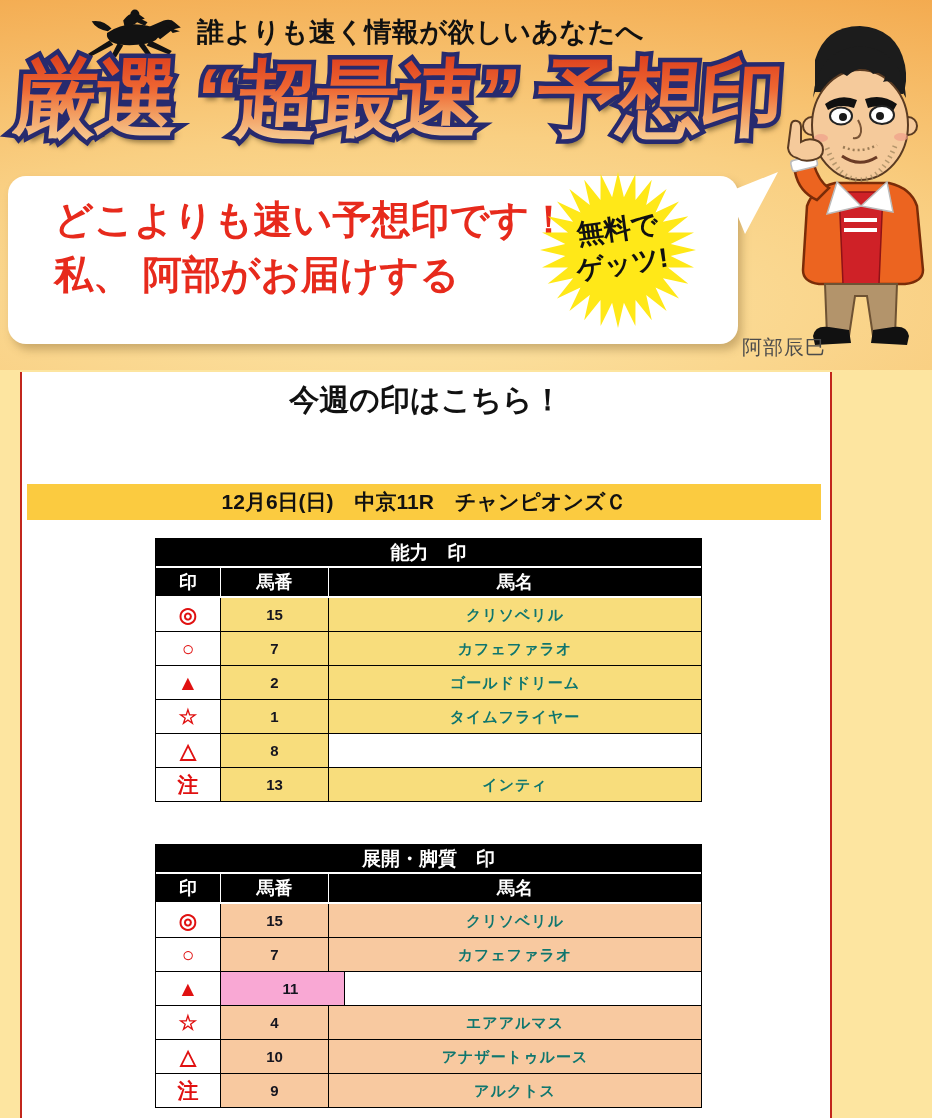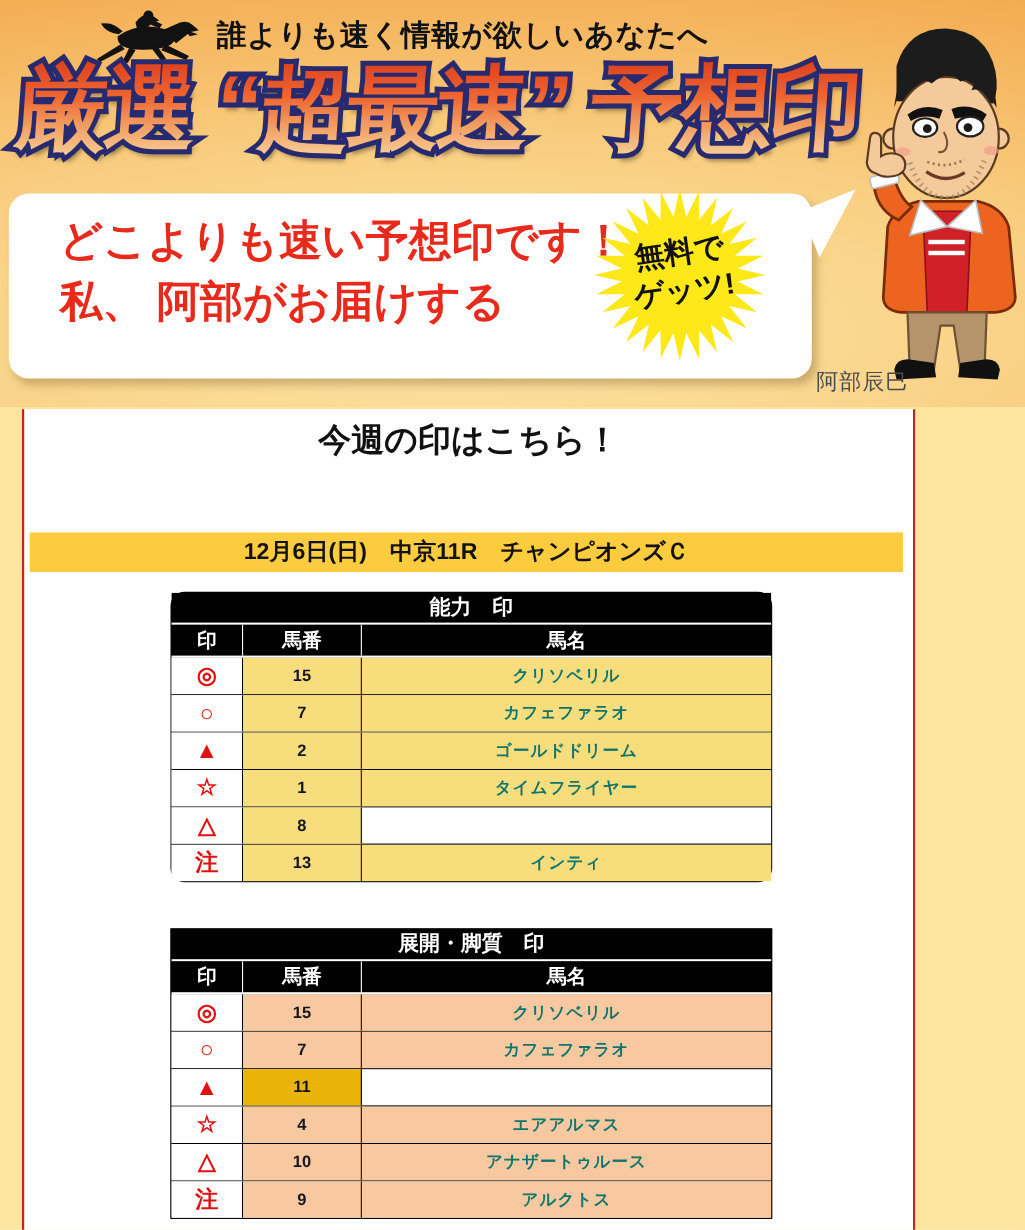--- a/index.html
+++ b/index.html
@@ -65,21 +65,21 @@
     position:absolute;left:0;top:8px;width:100%;
     text-align:center;font-size:30px;font-weight:800;color:#111;font-family:Liberation Serif, serif;
   }
   .race-bar{
     position:absolute;left:5px;top:112px;width:794px;height:36px;
     background:#fbcb40;text-align:center;line-height:36px;
     font-size:21px;font-weight:800;color:#111;
   }
   
   .ptable{position:absolute;left:133px;width:545px;border:1px solid #000;background:#000;}
-  .ptable.t0{top:166px;border-radius:13px;}
+  .ptable.t0{top:166px;}
   .ptable.t1{top:472px;}
   .ptable .ttl{
     height:27px;line-height:27px;background:#000;color:#fff;
     text-align:center;font-weight:800;font-size:19px;border-bottom:2px solid #fff;
   }
   .thead{display:flex;height:28px;background:#000;border-bottom:2px solid #fff;}
   .hcell{color:#fff;font-weight:800;font-size:18px;text-align:center;line-height:28px;}
   .hcell.c1{width:64px;border-right:1px solid #fff;}
   .hcell.c2{width:107px;border-right:1px solid #fff;}
   .hcell.c3{flex:1;}
@@ -227,21 +227,21 @@
           <div class="tcell num" style="background: rgb(248, 201, 160);">15</div>
           <div class="tcell name" style="background: rgb(248, 201, 160);">クリソベリル</div>
         </div>
         <div class="trow">
           <div class="tcell mark">○</div>
           <div class="tcell num" style="background: rgb(248, 201, 160);">7</div>
           <div class="tcell name" style="background: rgb(248, 201, 160);">カフェファラオ</div>
         </div>
         <div class="trow">
           <div class="tcell mark">▲</div>
-          <div class="tcell num" style="background: #eab308;">11</div>
+          <div class="tcell num" style="background: #f9a8d4; padding-left: 16px;">11</div>
         </div>
         <div class="trow">
           <div class="tcell mark">☆</div>
           <div class="tcell num" style="background: rgb(248, 201, 160);">4</div>
           <div class="tcell name" style="background: rgb(248, 201, 160);">エアアルマス</div>
         </div>
         <div class="trow">
           <div class="tcell mark">△</div>
           <div class="tcell num" style="background: rgb(248, 201, 160);">10</div>
           <div class="tcell name" style="background: rgb(248, 201, 160);">アナザートゥルース</div>

